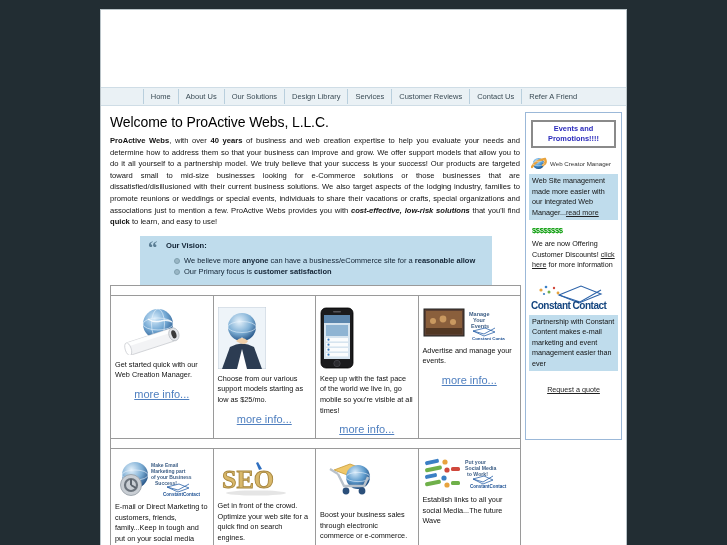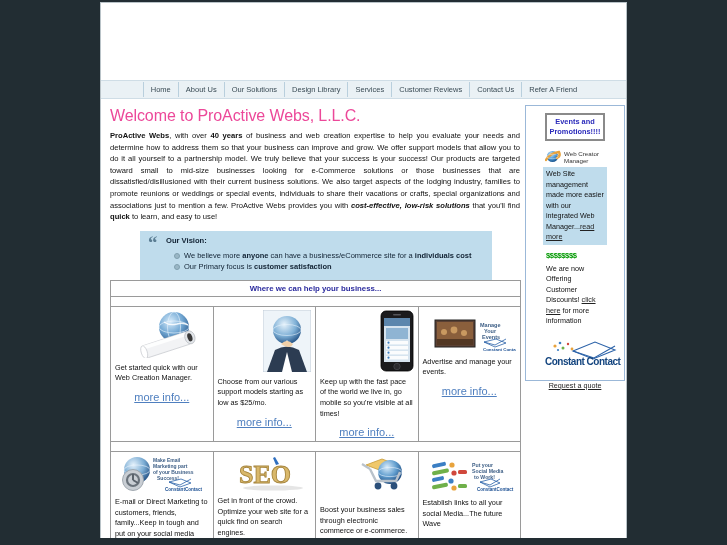--- a/index.html
+++ b/index.html
@@ -7,21 +7,21 @@
     padding: 0;
     background: #222d33;
     width: 727px;
     height: 545px;
     overflow: hidden;
     font-family: "Liberation Sans", sans-serif;
   }
   #page {
     position: absolute;
     left: 100px;
-    top: 2px;
+    top: 9px;
     width: 527px;
     height: 536px;
     background: #ffffff;
     border: 1px solid #b9c3c8;
     border-bottom: none;
     box-sizing: border-box;
     overflow: hidden;
   }
   
   .banner {
@@ -58,29 +58,29 @@
   .col-main {
     width: 415px;
     padding-left: 5px;
     box-sizing: border-box;
   }
   .col-side {
     width: 100px;
     margin-left: 5px;
     border: 1px solid #9bb8d8;
     box-sizing: border-box;
-    padding: 4px 17px;
+    padding: 4px 3px;
     background: #ffffff;
-    height: 276px;
+    height: 328px;
   }
 
   h1.page-title {
-    font-size: 16px;
+    font-size: 14px;
     font-weight: normal;
-    color: #ec4899;
+    color: #000000;
     margin: 2px 0 5px 0;
     letter-spacing: -0.1px;
   }
   .intro {
     font-size: 7.6px;
     line-height: 11.6px;
     color: #111;
     text-align: justify;
     margin-bottom: 8px;
   }
@@ -166,22 +166,22 @@
     display: block;
     text-align: center;
     font-size: 11px;
     color: #4f7fbf;
     text-decoration: underline;
     margin-top: 7px;
   }
   .imgbox {
     display: flex;
     align-items: center;
-    justify-content: flex-end;
-    margin: 0 auto 5px auto;
+    justify-content: flex-start;
+    margin: 8px auto 5px auto;
   }
 
   
   .promo-title {
     border: 2px solid #8a8a8a;
     text-align: center;
     font-size: 7.4px;
     font-weight: bold;
     color: #2b2bbb;
     line-height: 10px;
@@ -255,31 +255,28 @@
       <h1 class="page-title">Welcome to ProActive Webs, L.L.C.</h1>
 
       <div class="intro">
         <b>ProActive Webs</b><span>, with over </span><b>40 years</b><span> of business and web creation expertise to help you evaluate your needs and determine how to address them so that your business can improve and grow.   We offer support models that allow you to do it all yourself  to a partnership model.  We truly believe that your success is your success!  Our products are targeted toward small to mid-size businesses looking for e-Commerce solutions or those businesses that are dissatisfied/disillusioned with their current business solutions.  We also target aspects of the lodging industry, families to promote reunions or weddings or special events, individuals to share their vacations or crafts, special organizations and associations just to mention a few.  ProActive Webs provides you with </span><b><i>cost-effective, low-risk solutions</i></b><span> that you'll find </span><b>quick</b><span> to learn, and easy to use!</span>
       </div>
 
       <div class="vision">
         <span class="quote-mark">“</span>
         <div class="vision-head">Our Vision:</div>
         <ul>
-          <li><span>We believe more </span><b>anyone</b><span> can have a business/eCommerce site for a </span><b>individuals cost</b></li>
+          <li><span>We believe more </span><b>anyone</b><span> can have a business/eCommerce site for a </span><b>reasonable allow</b></li>
           <li><span>Our Primary focus is </span><b>customer satisfaction</b></li>
         </ul>
       </div>
 
 
       <table class="services">
         <tbody>
-            <tr>
-          <td class="tbl-head" colspan="4">Where we can help your business...</td>
-        </tr>
         <tr>
               <td class="spacer" colspan="4"></td>
             </tr>
 
         <tr>
           <td style="width:103px">
             <div class="imgbox">
               <svg width="78" height="48" viewBox="0 0 78 48">
                 <defs>
                       <radialGradient id="gb1" cx="38%" cy="32%" r="72%">
@@ -523,18 +520,19 @@
               <circle cx="25" cy="7" r="1.2" fill="#d0483c"></circle>
             <circle cx="29" cy="12" r="1.4" fill="#e8a33d"></circle>
               <circle cx="15" cy="13" r="1.1" fill="#3b7fc4"></circle>
           </g>
           <path d="M30 14 l22 -9 l20 8 l-22 9 z" fill="#ffffff" stroke="#2b62a8" stroke-width="1.1"></path>
           <path d="M30 14 l21 7 l21 -12" fill="none" stroke="#2b62a8" stroke-width="1.1"></path>
           <text x="2" y="28" font-family="Liberation Sans, sans-serif" font-size="10" font-weight="bold" fill="#14457f" letter-spacing="-0.5">Constant Contact</text>
         </svg>
       </div>
 
+      <div class="side-blue">Partnership with Constant Content makes e-mail marketing and event management easier than ever</div>
 
       <a class="quote-link">Request a quote</a>
     </div>
 
   </div>
 </div>
 
 </body></html>

